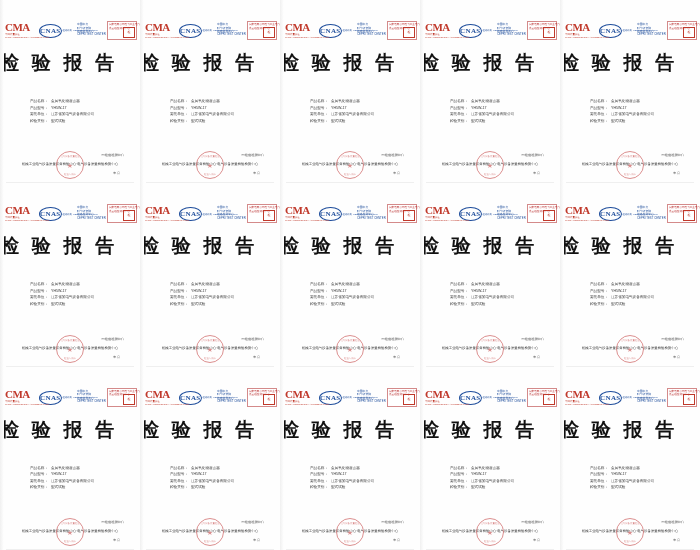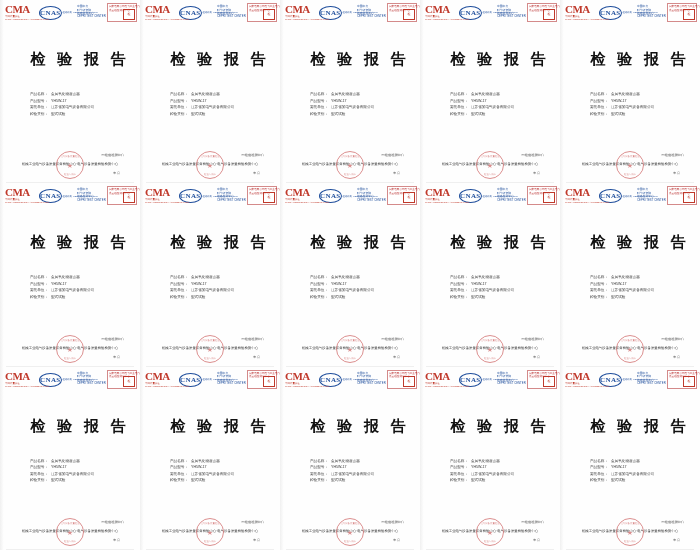--- a/index.html
+++ b/index.html
@@ -34,21 +34,21 @@
     position: absolute;
     left: 0; top: 0;
     width: 4px; height: 100%;
     background: linear-gradient(to right, #f0f0f0, #ffffff);
     pointer-events: none;
   }
   
   .logos {
     position: relative;
     height: 26px;
-    padding: 3px 5px 0 5px;
+    padding: 21px 5px 0 5px;
     display: flex;
     align-items: flex-start;
     gap: 4px;
     box-sizing: border-box;
   }
   .cma-logo {
     width: 30px;
     height: 20px;
     position: relative;
     flex: 0 0 auto;
@@ -142,28 +142,28 @@
     width: 10px;
     height: 9px;
     border: 0.6px solid #c0392b;
     color: #c0392b;
     font-size: 3px;
     line-height: 9px;
     text-align: center;
   }
   
   .title {
-    text-align: center;
+    text-align: left;
     font-family: "Liberation Serif", serif;
     font-weight: bold;
-    font-size: 15px;
+    font-size: 19px;
     letter-spacing: 4px;
     color: #111;
     margin-top: 24px;
-    padding-left: 20px;
+    padding-left: 0;
   }
   
   .info {
     margin: 22px 0 0 30px;
     font-size: 3.6px;
     line-height: 6.5px;
     color: #333;
   }
   .info .row {
     white-space: nowrap;

